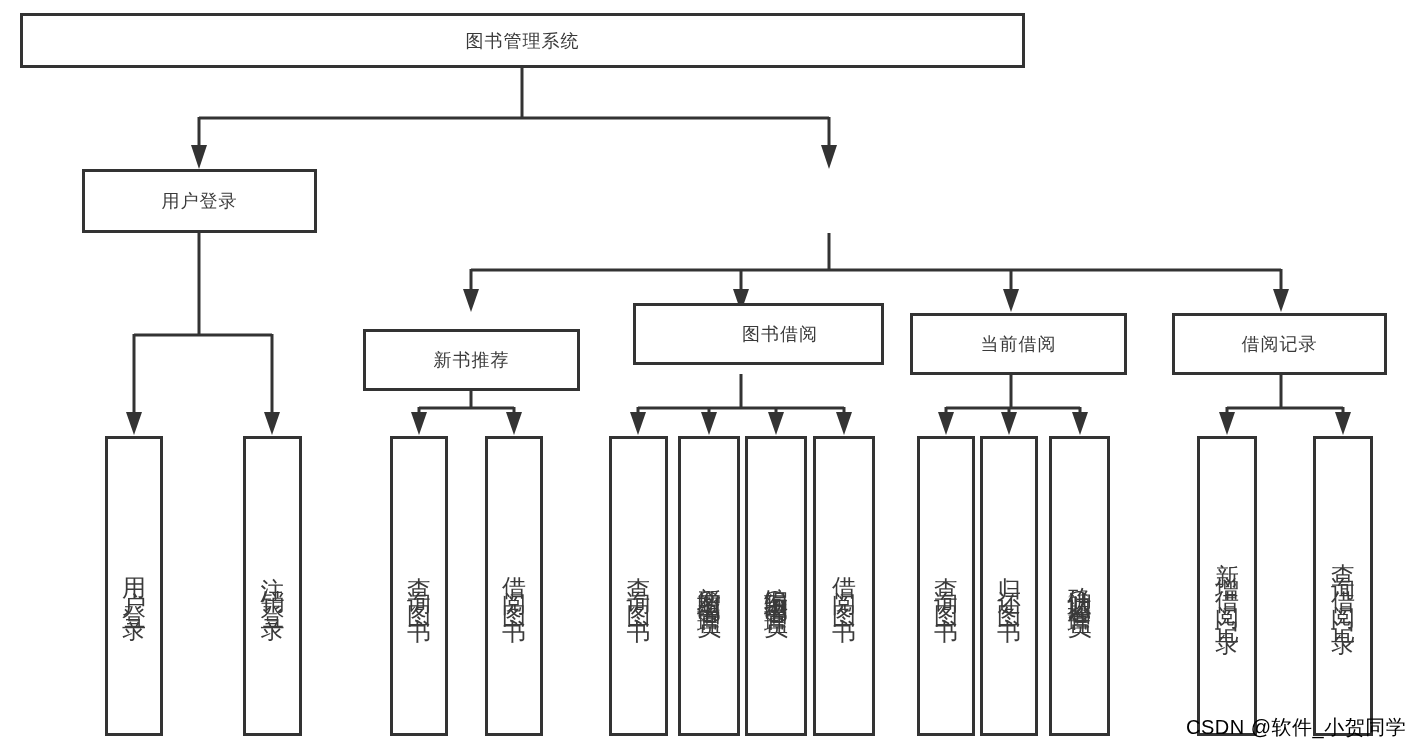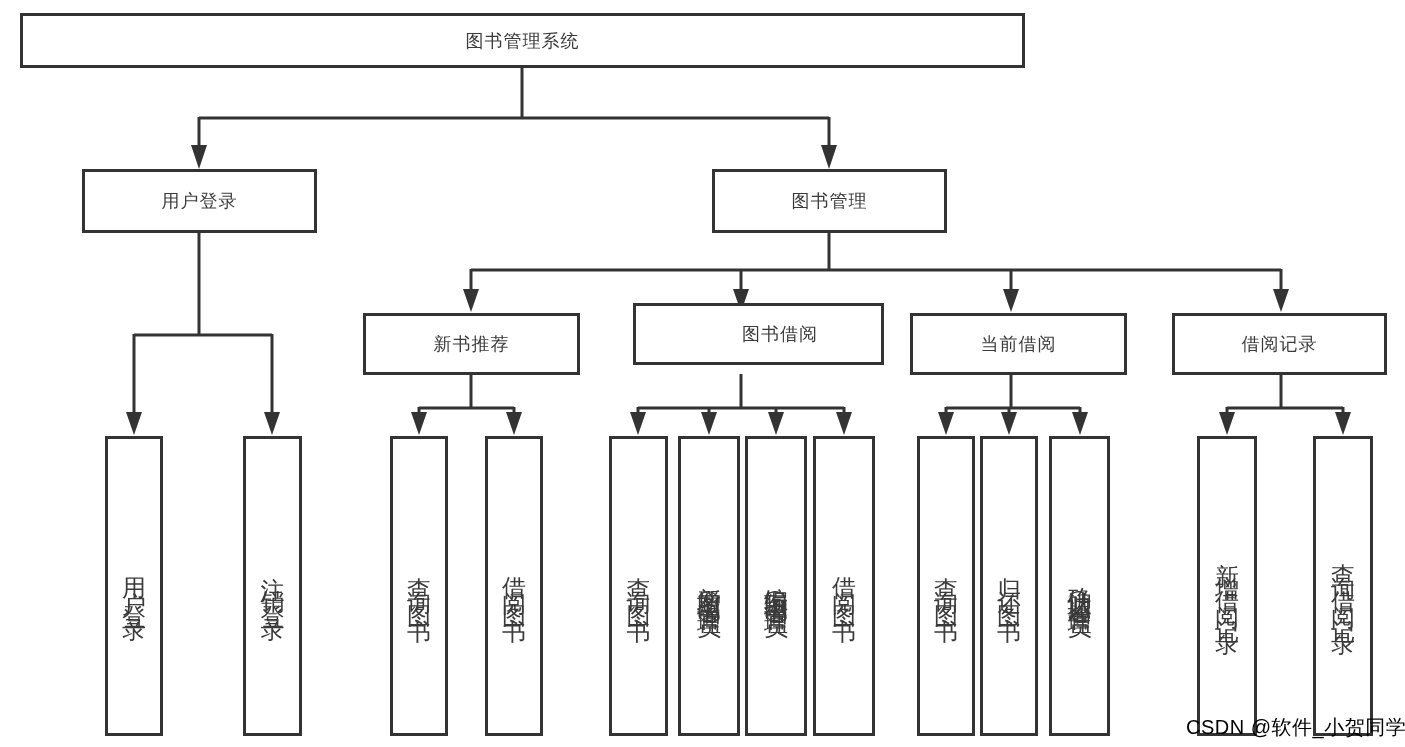--- a/index.html
+++ b/index.html
@@ -149,23 +149,22 @@
         <line x1="1343" y1="407" x2="1343" y2="415"></line>
         <polygon points="1219,412 1235,412 1227,435" stroke="none"></polygon>
         <polygon points="1335,412 1351,412 1343,435" stroke="none"></polygon>
       </g>
     </g>
   </svg>
 
   <div class="box" style="left:20px; top:13px; width:1005px; height:55px;">图书管理系统</div>
 
   <div class="box" style="left:82px; top:169px; width:235px; height:64px;">用户登录</div>
-  <div class="box" style="left:712px; top:169px; width:235px; height:64px;">图书管理</div>
-
-  <div class="box" style="left:363px; top:313px; width:217px; height:62px;font-family:Liberation Mono, monospace;">新书推荐</div>
+
+  <div class="box" style="left:363px; top:329px; width:217px; height:62px;font-family:Liberation Mono, monospace;">新书推荐</div>
   <div class="box" style="left:633px; top:303px; width:251px; height:62px;padding-left:43px;">图书借阅</div>
   <div class="box" style="left:903px; top:313px; width:217px; height:62px;margin-left:7px;">当前借阅</div>
   <div class="box" style="left:1172px; top:313px; width:215px; height:62px;">借阅记录</div>
 
   <div class="vbox" style="left:105px; width:58px;">
     <span class="vtext">用户登录</span>
   </div>
   <div class="vbox" style="left:243px; width:59px;">
     <span class="vtext">注销登录</span>
   </div>

